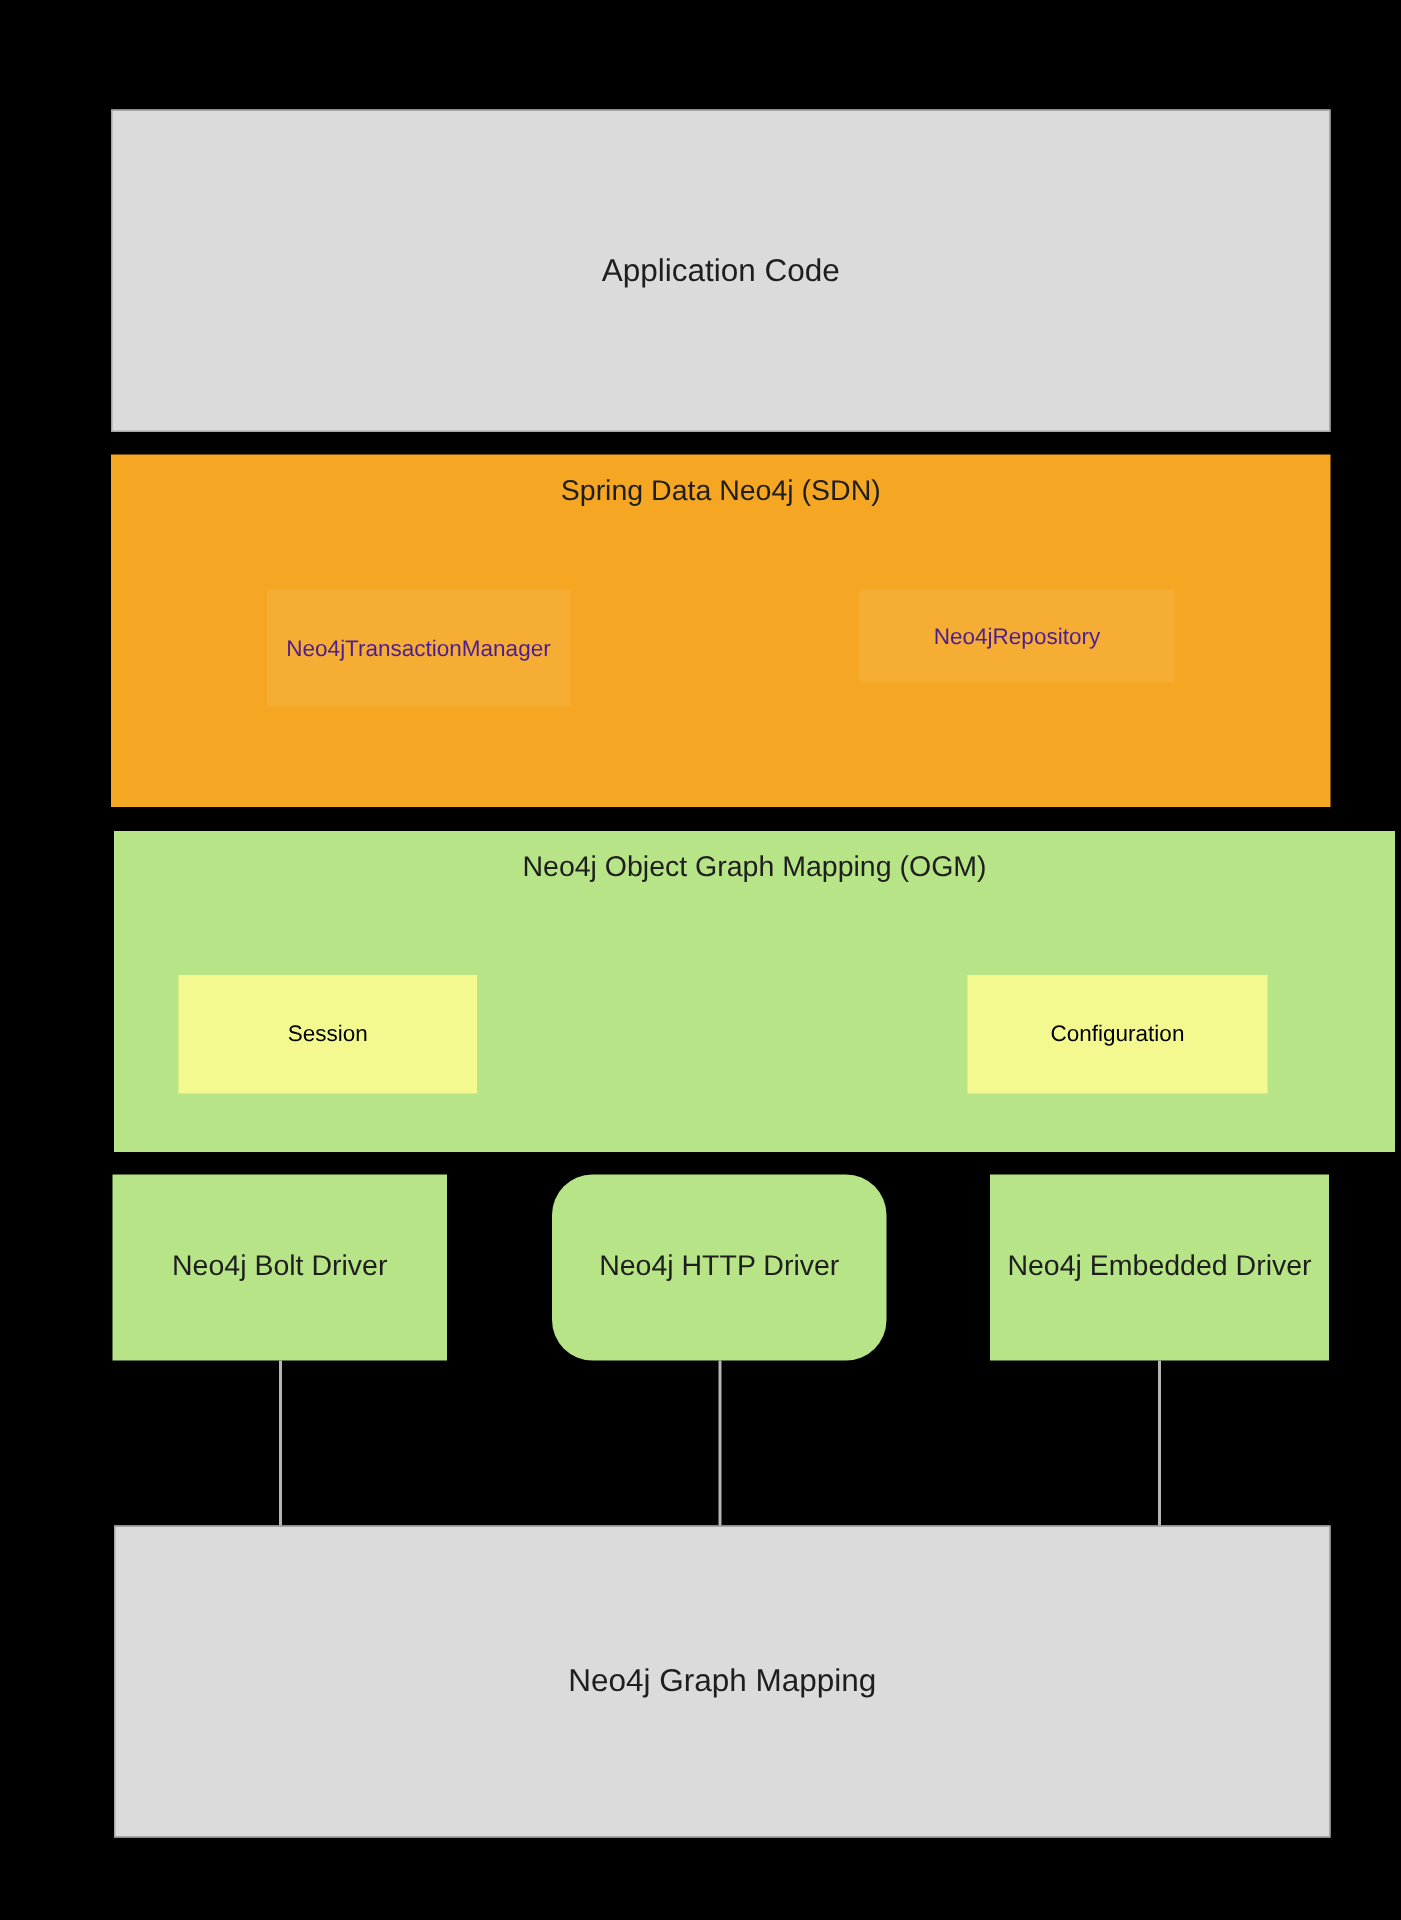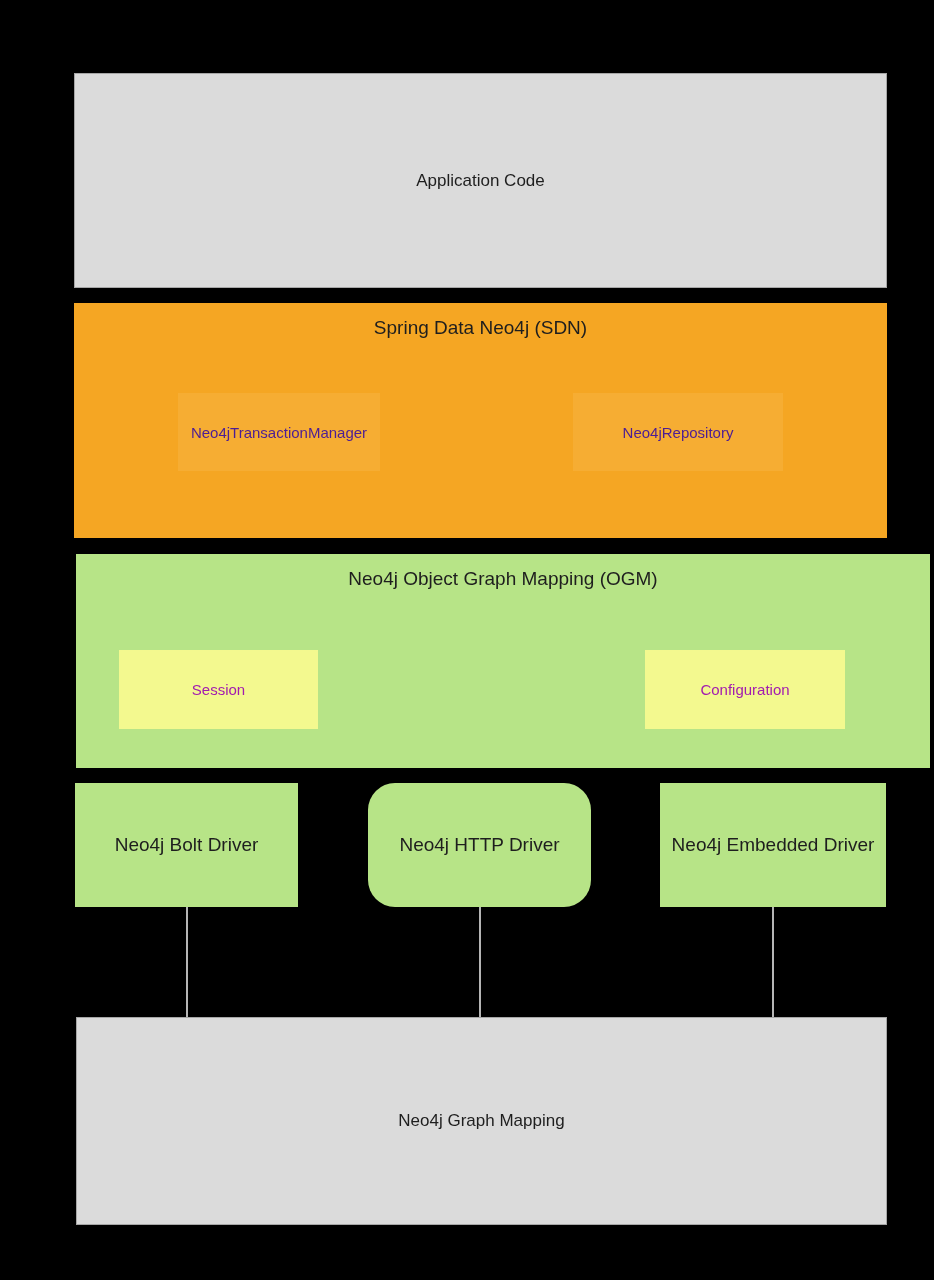--- a/index.html
+++ b/index.html
@@ -23,21 +23,21 @@
     position: absolute;
     box-sizing: border-box;
     display: flex;
     align-items: center;
     justify-content: center;
     text-align: center;
   }
   .gray-box {
     background: #dbdbdb;
     border: 1px solid #a6a6a6;
-    font-size: 17px;
+    font-size: 21px;
   }
   .layer-title {
     position: absolute;
     top: 14px;
     left: 0;
     right: 0;
     text-align: center;
     font-size: 19px;
   }
   .orange-layer {
@@ -49,39 +49,39 @@
     font-size: 15px;
     color: #4c1d95;
   }
   .green-layer {
     position: absolute;
     background: #b7e487;
   }
   .yellow-inner {
     background: #f3f98f;
     font-size: 15px;
-    color: #a21caf;
+    color: #000000;
   }
   .driver-box {
     background: #b7e487;
     font-size: 19px;
   }
   .connector {
     position: absolute;
     width: 2px;
     height: 110px;
     top: 907px;
     background: #b5b5b5;
   }
 
   
   #app-box   { left: 74px;  top: 73px;   width: 813px; height: 215px; }
   #sdn-box   { left: 74px;  top: 303px;  width: 813px; height: 235px; }
   #sdn-c0    { left: 104px; top: 90px;   width: 202px; height: 78px; }
-  #sdn-c1    { left: 499px; top: 90px;   width: 210px; height: 78px; }
+  #sdn-c1    { left: 499px; top: 90px;   width: 210px; height: 62px; }
   #ogm-box   { left: 76px;  top: 554px;  width: 810px; height: 214px; padding-left: 44px; }
   #ogm-c0    { left: 43px;  top: 96px;   width: 199px; height: 79px; }
   #ogm-c1    { left: 308px; top: 96px;   width: 201px; height: 79px; }
   #ogm-c2    { left: 569px; top: 96px;   width: 200px; height: 79px; }
   #driver-0  { left: 75px;  top: 783px;  width: 223px; height: 124px; }
   #driver-1  { left: 368px; top: 783px;  width: 223px; height: 124px; border-radius: 27px; }
   #driver-2  { left: 660px; top: 783px;  width: 226px; height: 124px; }
   #conn-0    { left: 186px; }
   #conn-1    { left: 479px; }
   #conn-2    { left: 772px; }

